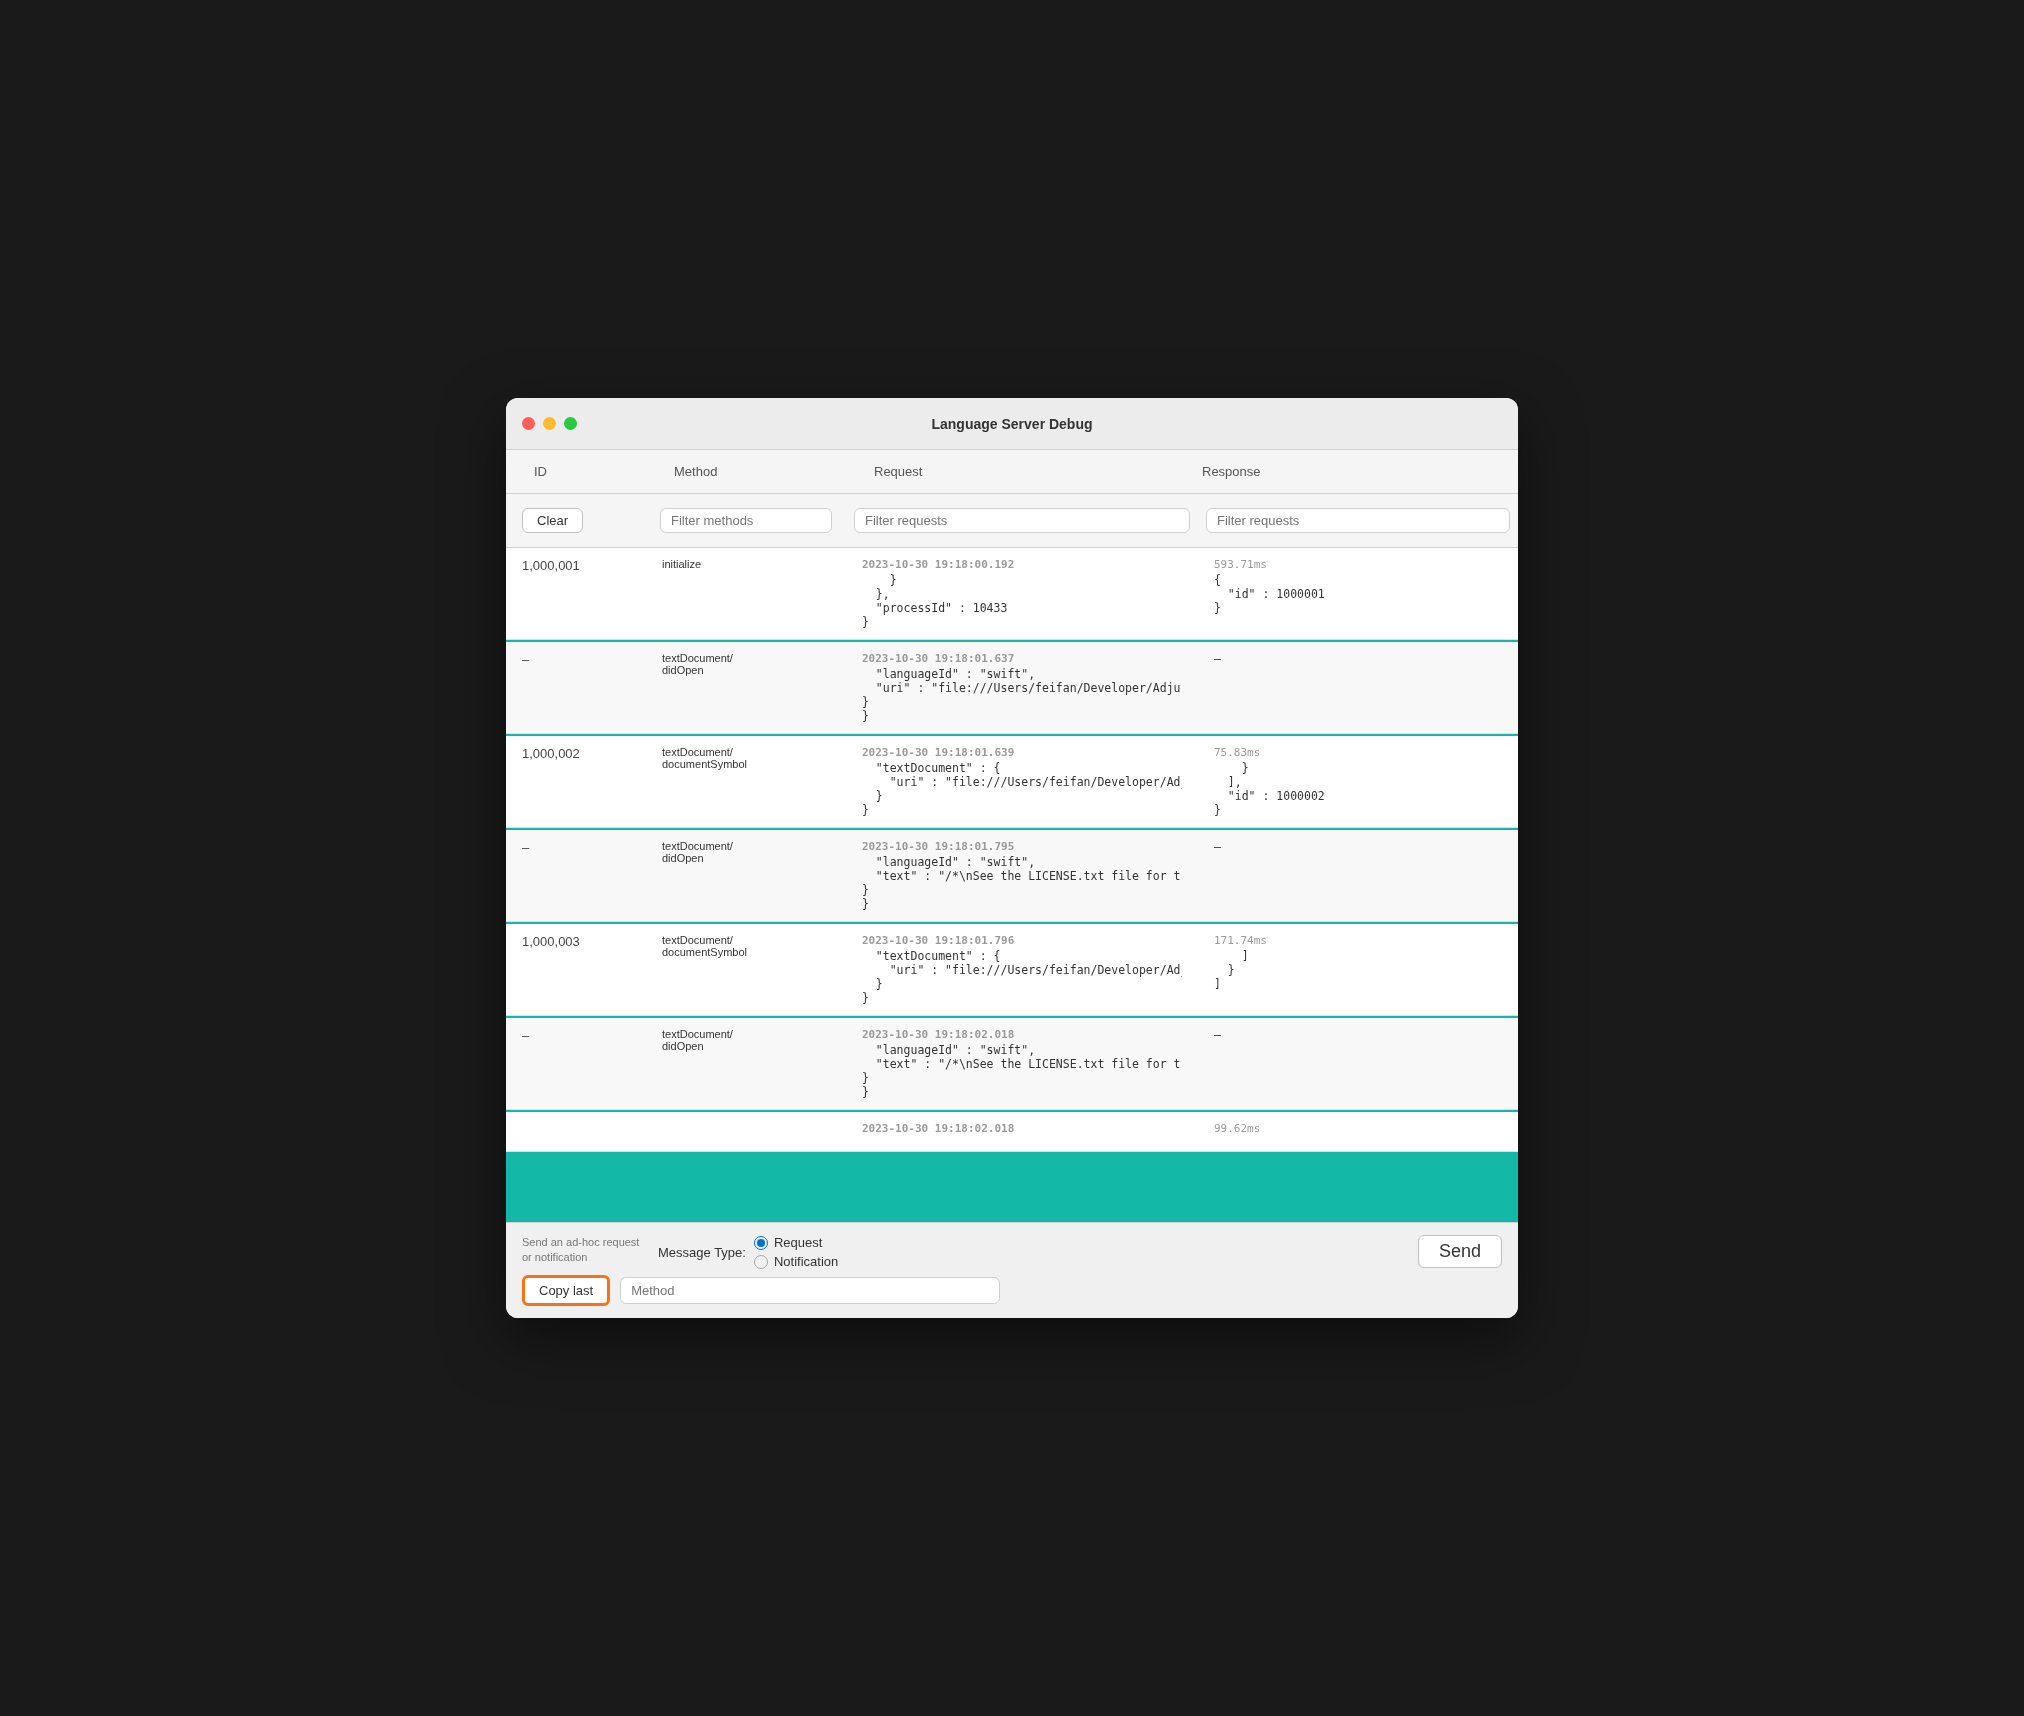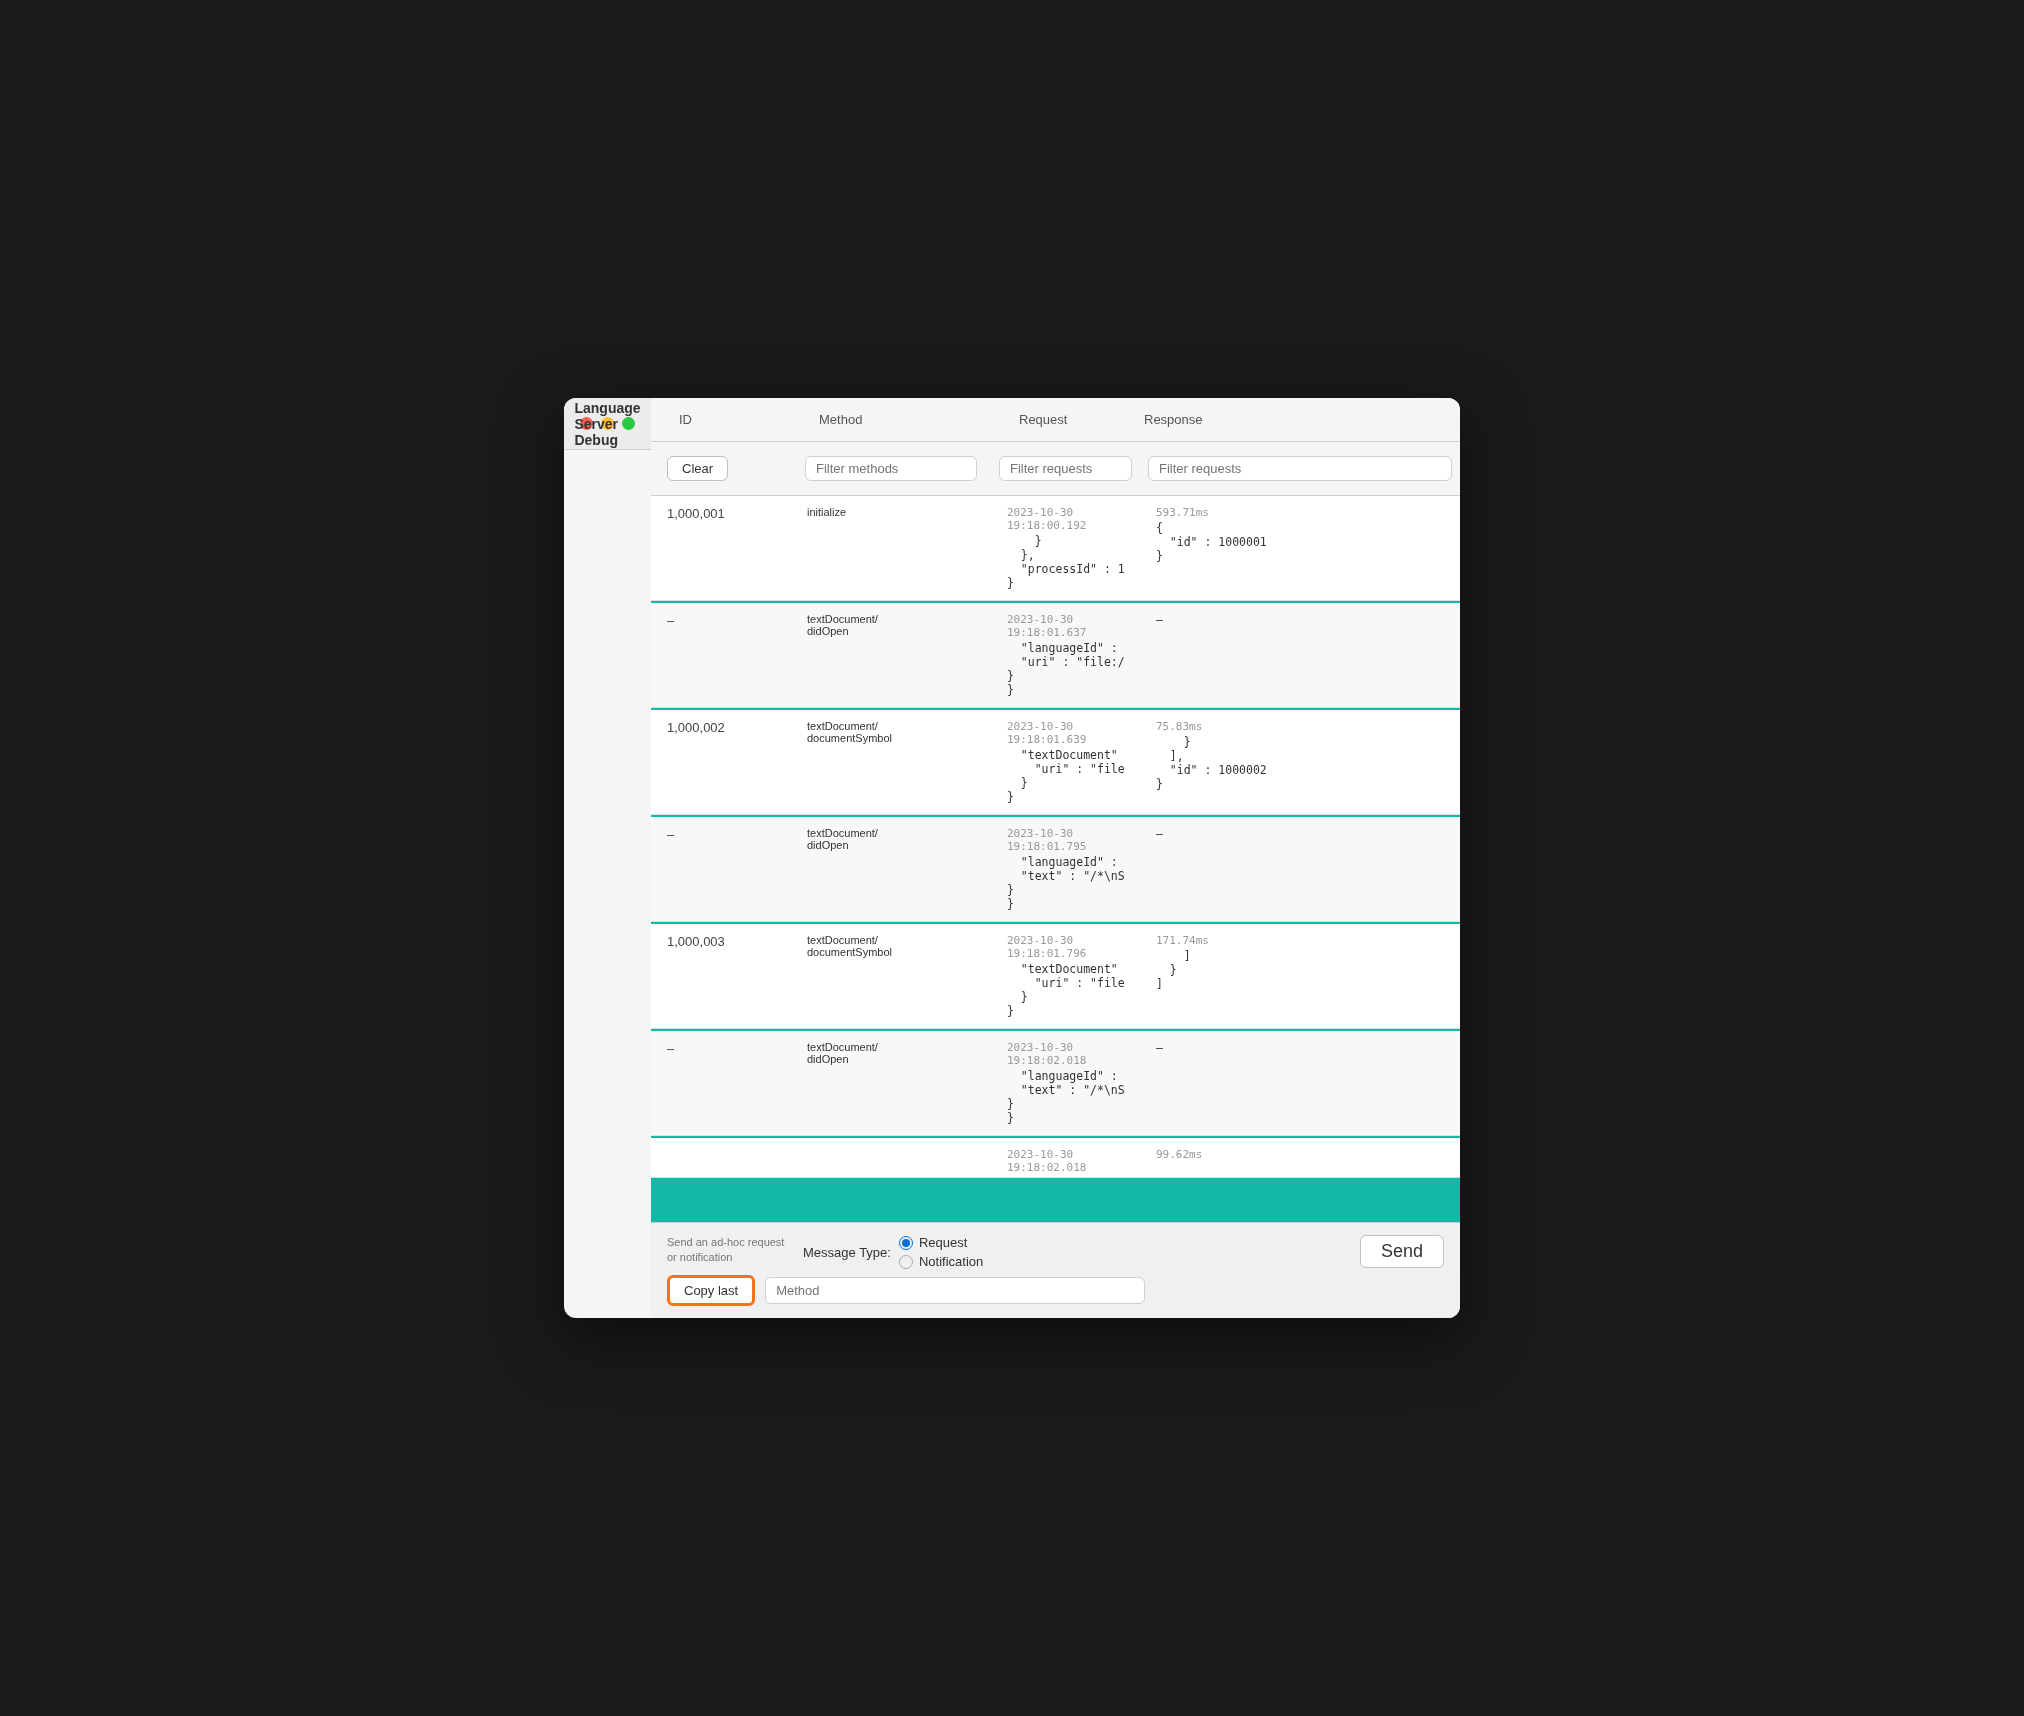--- a/index.html
+++ b/index.html
@@ -7,25 +7,26 @@
       background: #1a1a1a;
       display: flex;
       justify-content: center;
       align-items: center;
       min-height: 100vh;
       font-family: -apple-system, BlinkMacSystemFont, "SF Pro Text", "Helvetica Neue", sans-serif;
     }
     .window {
       background: #f5f5f5;
       border-radius: 12px;
-      width: 896px;
+      width: 1012px;
       min-height: 920px;
       box-shadow: 0 20px 60px rgba(0,0,0,0.5);
       overflow: hidden;
       display: flex;
+      flex-direction: column;
     }
     .titlebar {
       background: #ececec;
       border-bottom: 1px solid #d0d0d0;
       height: 52px;
       display: flex;
       align-items: center;
       padding: 0 16px;
       position: relative;
       flex-shrink: 0;
@@ -144,20 +145,21 @@
       font-family: "SF Mono", "Menlo", "Monaco", monospace;
       font-size: 11.5px;
       color: #333;
       white-space: pre;
       overflow: hidden;
     }
     .timestamp {
       font-size: 11px;
       color: #888;
       font-family: "SF Mono", "Menlo", monospace;
+      font-weight: bold;
     }
     .timing {
       font-size: 11px;
       color: #888;
       font-family: "SF Mono", "Menlo", monospace;
     }
     .cell-top {
       display: flex;
       flex-direction: column;
     }

